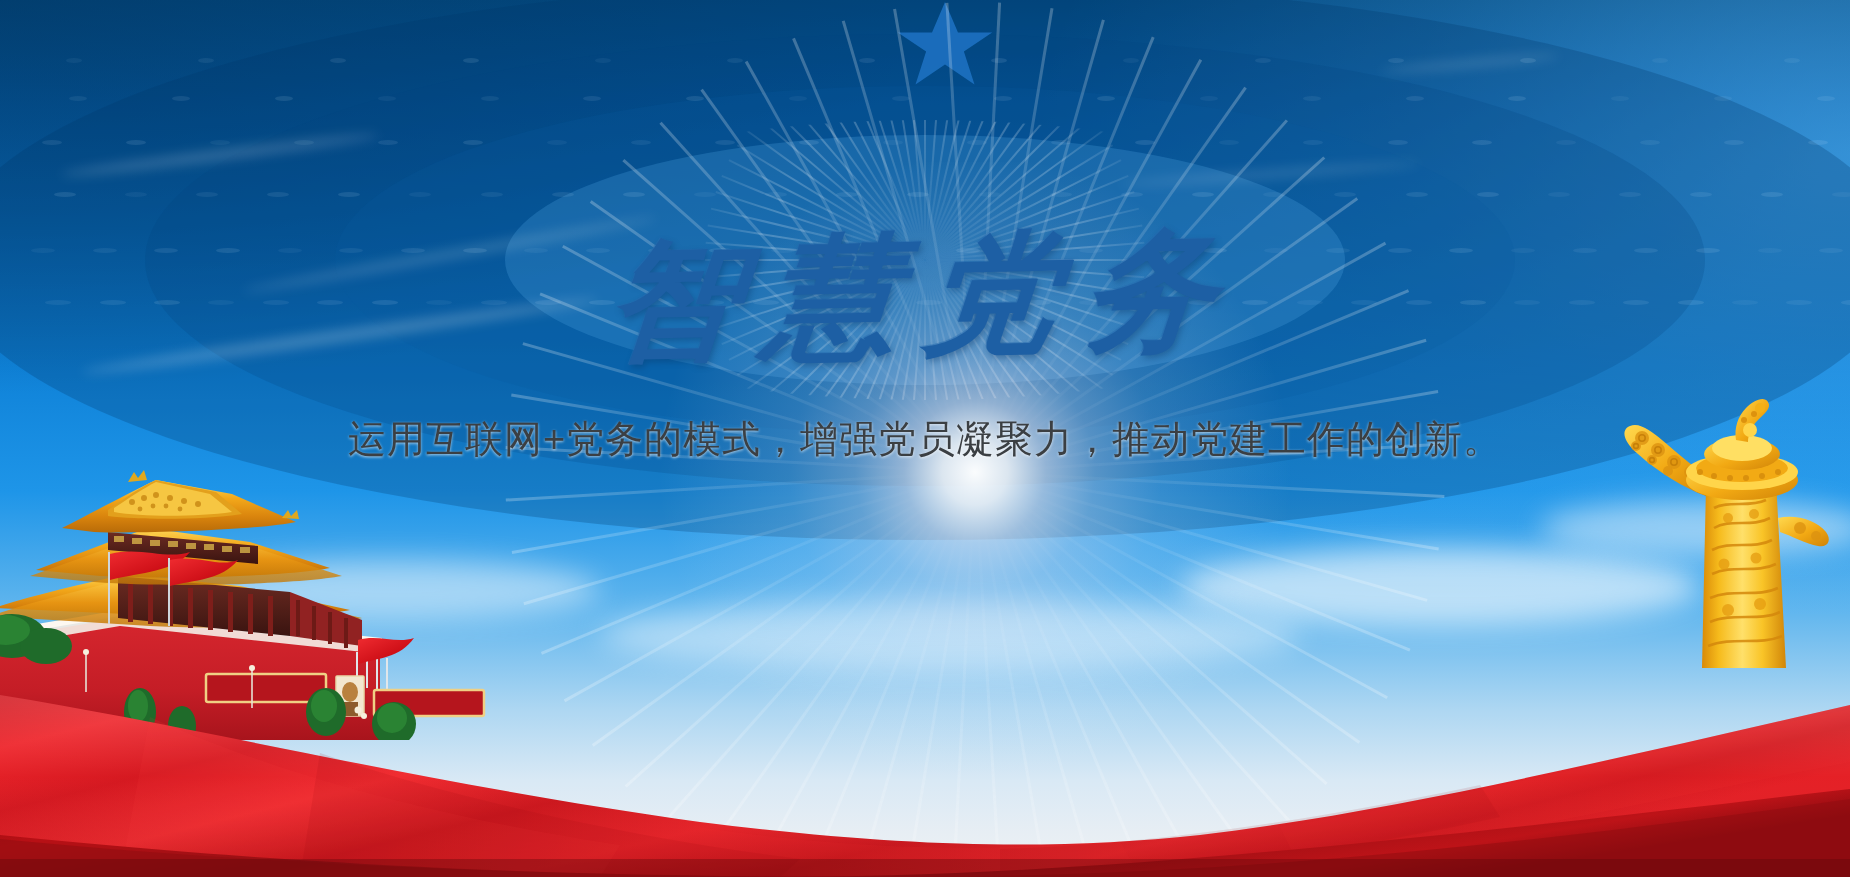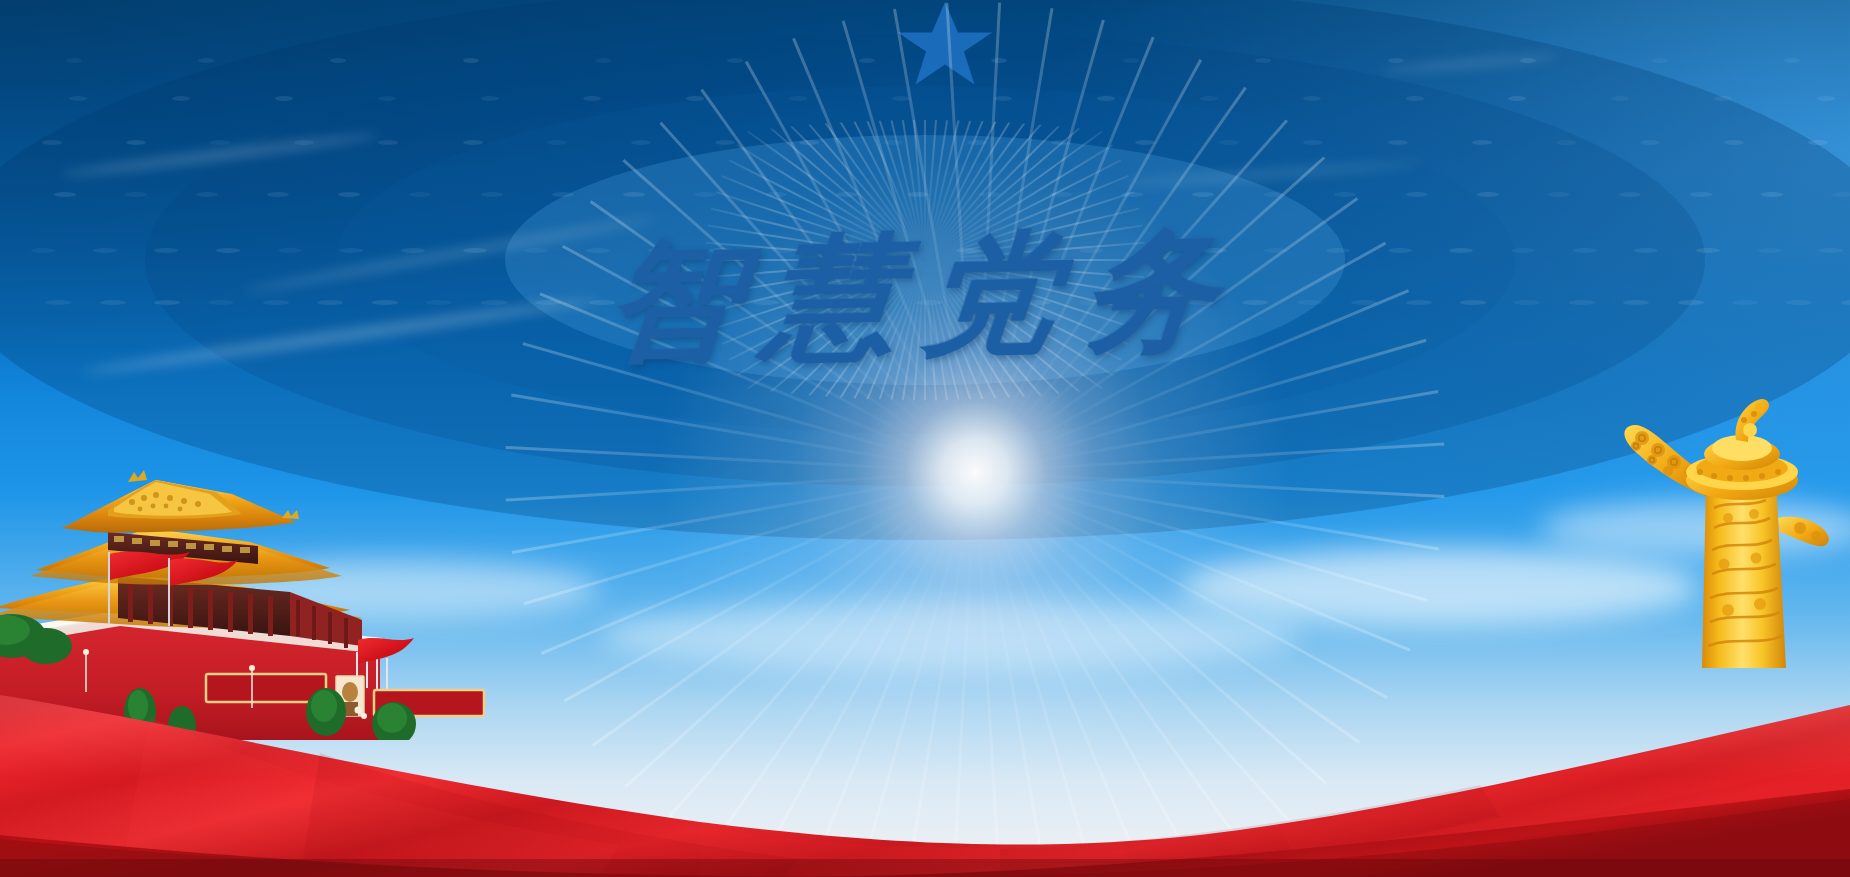--- a/index.html
+++ b/index.html
@@ -475,20 +475,23 @@
       <i style="transform:translate(-50%,0) rotate(343.7142857142857deg);"></i>
       <i style="transform:translate(-50%,0) rotate(350.14285714285717deg);"></i>
       <i style="transform:translate(-50%,0) rotate(356.57142857142856deg);"></i>
     </div>
   <div class="sunglow"></div>
 
   <div class="title-wrap">
     <div class="title">智慧党务</div>
   </div>
 
+  <div class="subtitle-wrap">
+    <div class="subtitle">运用互联网+党务的模式，增强党员凝聚力，推动党建工作的创新。</div>
+  </div>
 
   <div class="gate">
     <svg viewBox="0 0 510 300" preserveAspectRatio="none" aria-hidden="true">
       <defs>
         <linearGradient id="gold1" x1="0" y1="0" x2="0" y2="1">
           <stop offset="0%" stop-color="#ffd95a"></stop>
           <stop offset="35%" stop-color="#f3a81a"></stop>
           <stop offset="70%" stop-color="#d9840d"></stop>
           <stop offset="100%" stop-color="#b86b08"></stop>
         </linearGradient>

